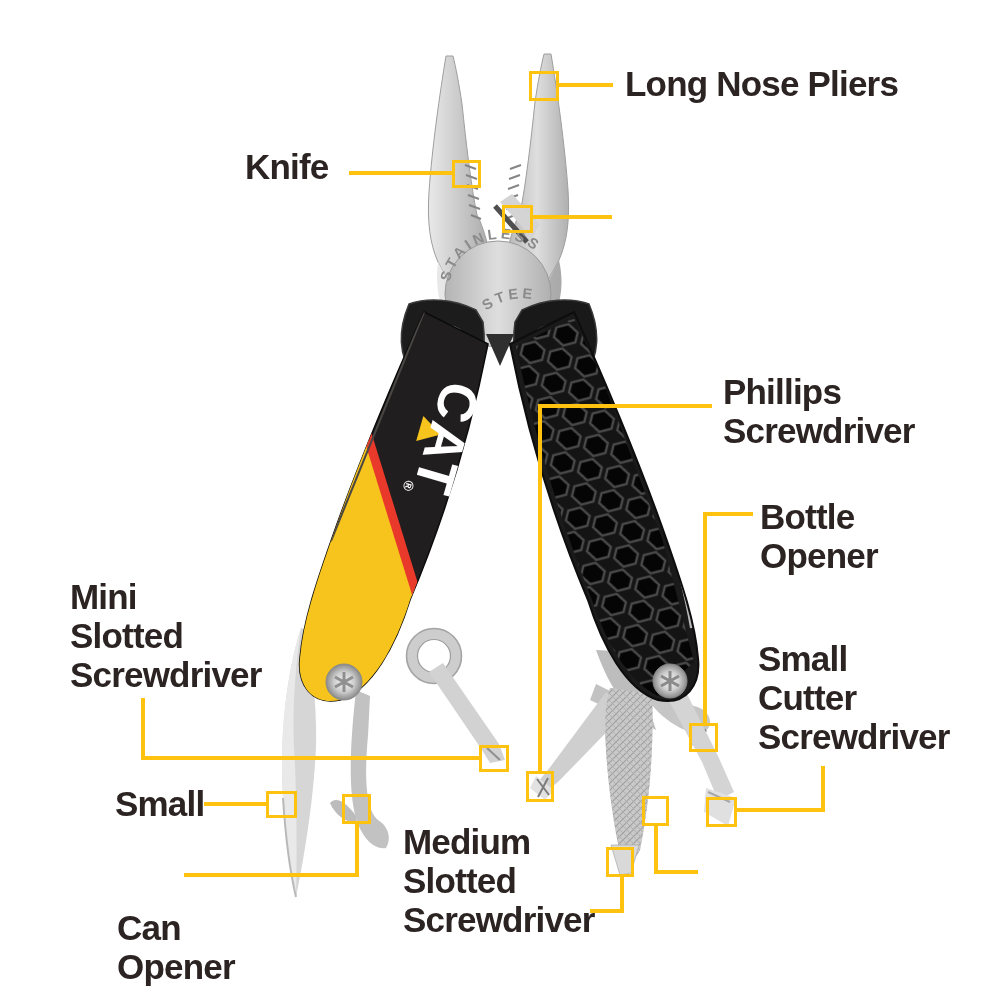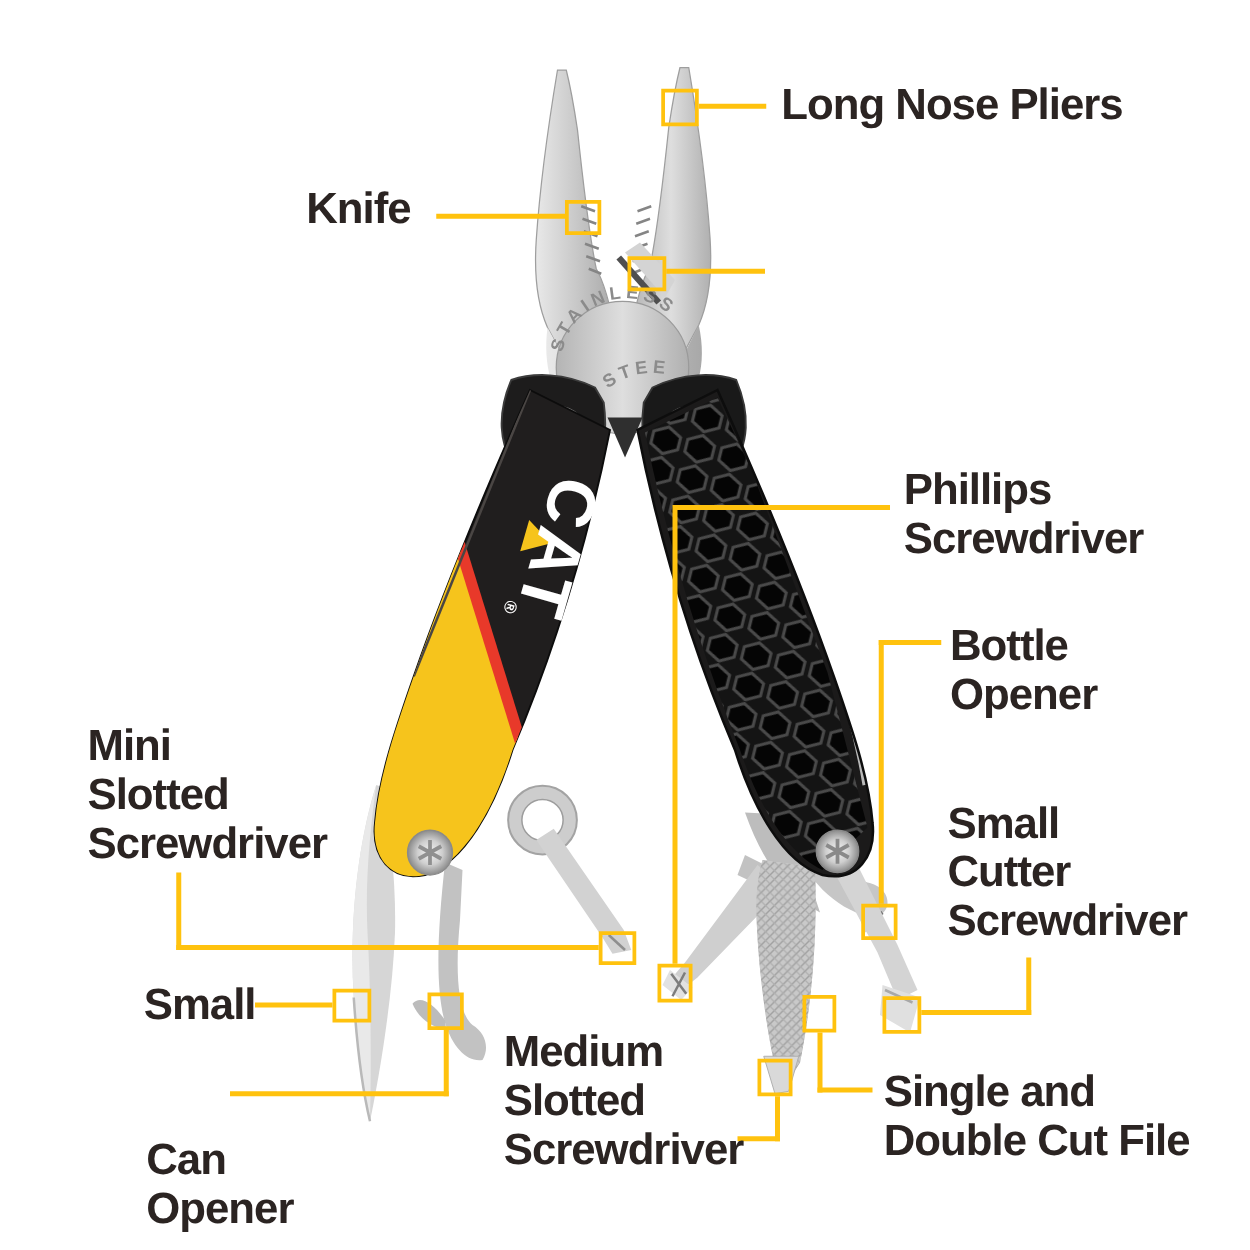--- a/index.html
+++ b/index.html
@@ -208,16 +208,14 @@
 Screwdriver</div>
   <div class="label" style="left:70px;top:577px">Mini
 Slotted
 Screwdriver</div>
   <div class="label" style="left:115px;top:784px">Small</div>
   <div class="label" style="left:117px;top:908px">Can
 Opener</div>
   <div class="label" style="left:403px;top:822px">Medium
 Slotted
 Screwdriver</div>
-  <div class="label" style="left:707px;top:854px">Single and
-Double Cut File</div>
 
 </div>
 
 </body></html>

